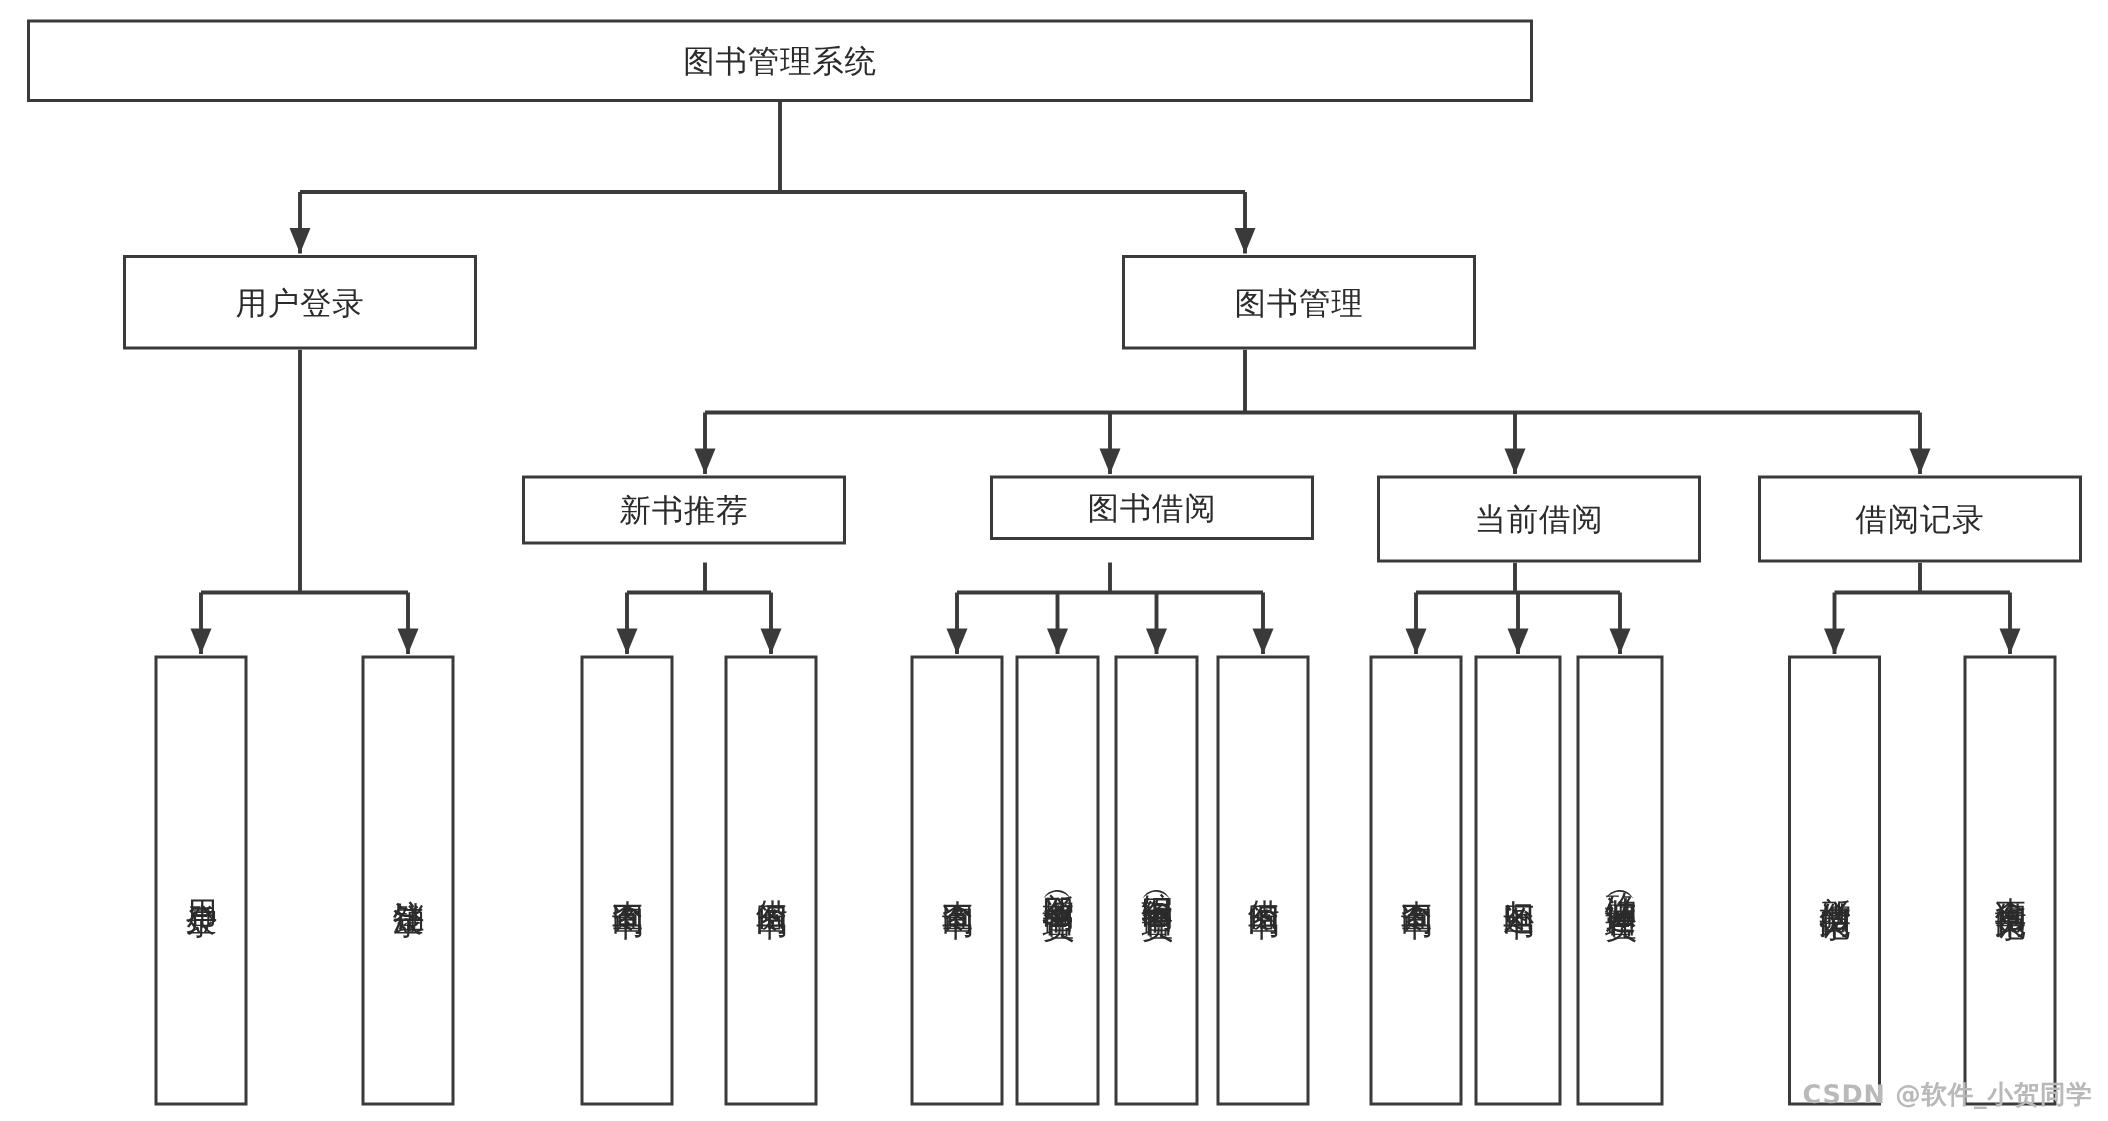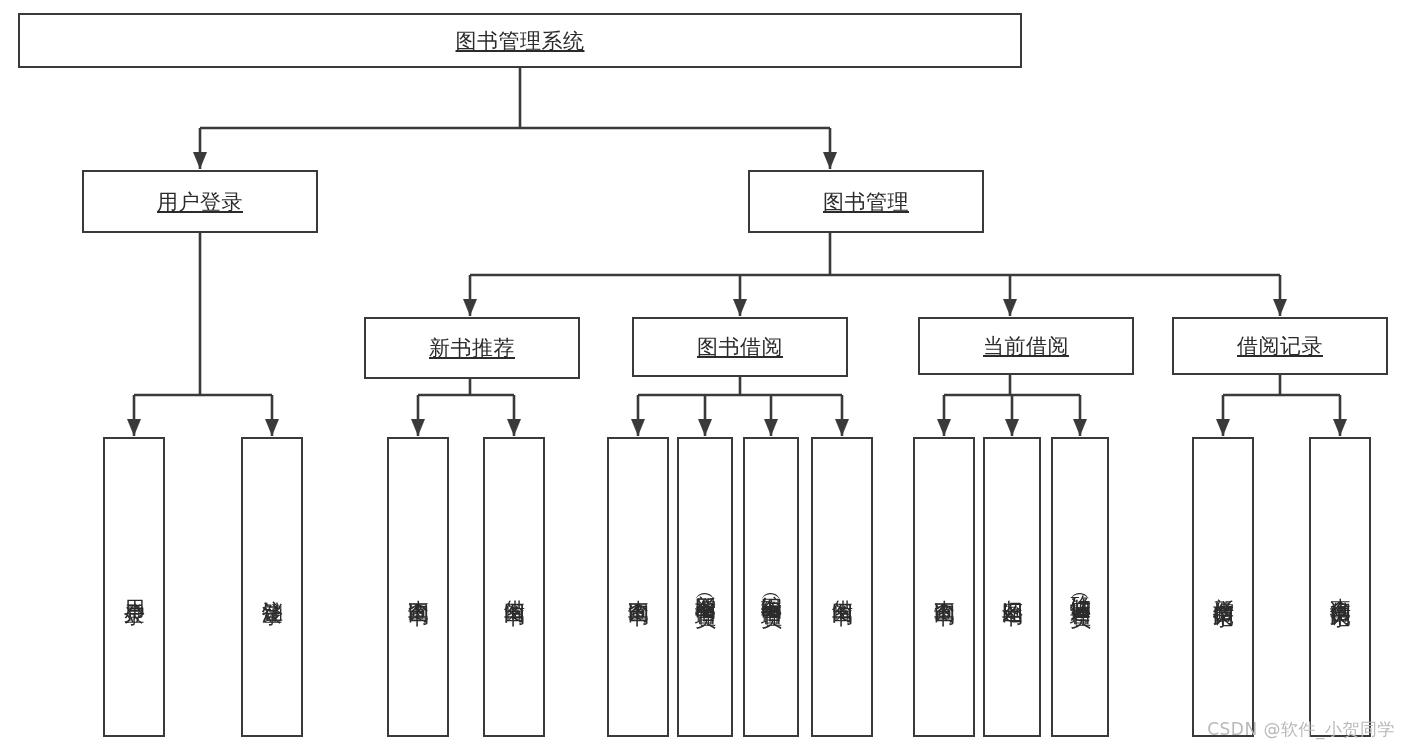--- a/index.html
+++ b/index.html
@@ -30,21 +30,20 @@
   .node-label-h {
     position: absolute;
     left: 0; right: 0; top: 0; bottom: 0;
     display: flex;
     align-items: center;
     justify-content: center;
     color: #2b2b2b;
     font-size: 21px;
     letter-spacing: 0.5px;
     white-space: nowrap;
-    text-decoration: underline;
   }
   .node-label-v {
     position: absolute;
     left: 0; right: 0; top: 0; bottom: 0;
     display: flex;
     align-items: center;
     justify-content: center;
     color: #2b2b2b;
     font-size: 21px;
     writing-mode: vertical-rl;
@@ -71,20 +70,21 @@
     fill: #3a3a3a;
   }
   #watermark {
     position: absolute;
     right: 10px;
     bottom: 6px;
     font-size: 17px;
     color: #b9b9b9;
     white-space: nowrap;
     letter-spacing: 0.5px;
+    font-weight: bold;
   }
 </style>
 </head>
 <body>
 
 <div id="diagram-root">
   <svg id="edge-layer" viewBox="0 0 1405 747" width="1405" height="747">
       <path d="M 520 68 L 520 128" class="edge-line"></path>
       <path d="M 200 128 L 830 128" class="edge-line"></path>
       <path d="M 200 128 L 200 169" class="edge-line"></path>
@@ -141,24 +141,24 @@
   <div id="node-layer">
       <div class="node-box" style="left: 18px; top: 13px; width: 1004px; height: 55px;">
         <div class="node-label-h">图书管理系统</div>
       </div>
       <div class="node-box" style="left: 82px; top: 170px; width: 236px; height: 63px;">
         <div class="node-label-h">用户登录</div>
       </div>
       <div class="node-box" style="left: 748px; top: 170px; width: 236px; height: 63px;">
         <div class="node-label-h">图书管理</div>
       </div>
-      <div class="node-box" style="left: 364px; top: 317px; width: 216px; height: 62px;">
+      <div class="node-box" style="left: 348px; top: 317px; width: 216px; height: 46px;">
         <div class="node-label-h">新书推荐</div>
       </div>
-      <div class="node-box" style="left: 632px; top: 317px; width: 216px; height: 60px;">
+      <div class="node-box" style="left: 660px; top: 317px; width: 216px; height: 43px;">
         <div class="node-label-h">图书借阅</div>
       </div>
       <div class="node-box" style="left: 902px; top: 317px; width: 216px; height: 58px; margin-left: 16px;">
         <div class="node-label-h">当前借阅</div>
       </div>
       <div class="node-box" style="left: 1172px; top: 317px; width: 216px; height: 58px; padding-left: 39px;">
         <div class="node-label-h">借阅记录</div>
       </div>
       <div class="node-box" style="left: 103px; top: 437px; width: 62px; height: 300px;">
         <div class="node-label-v">用户登录</div>

